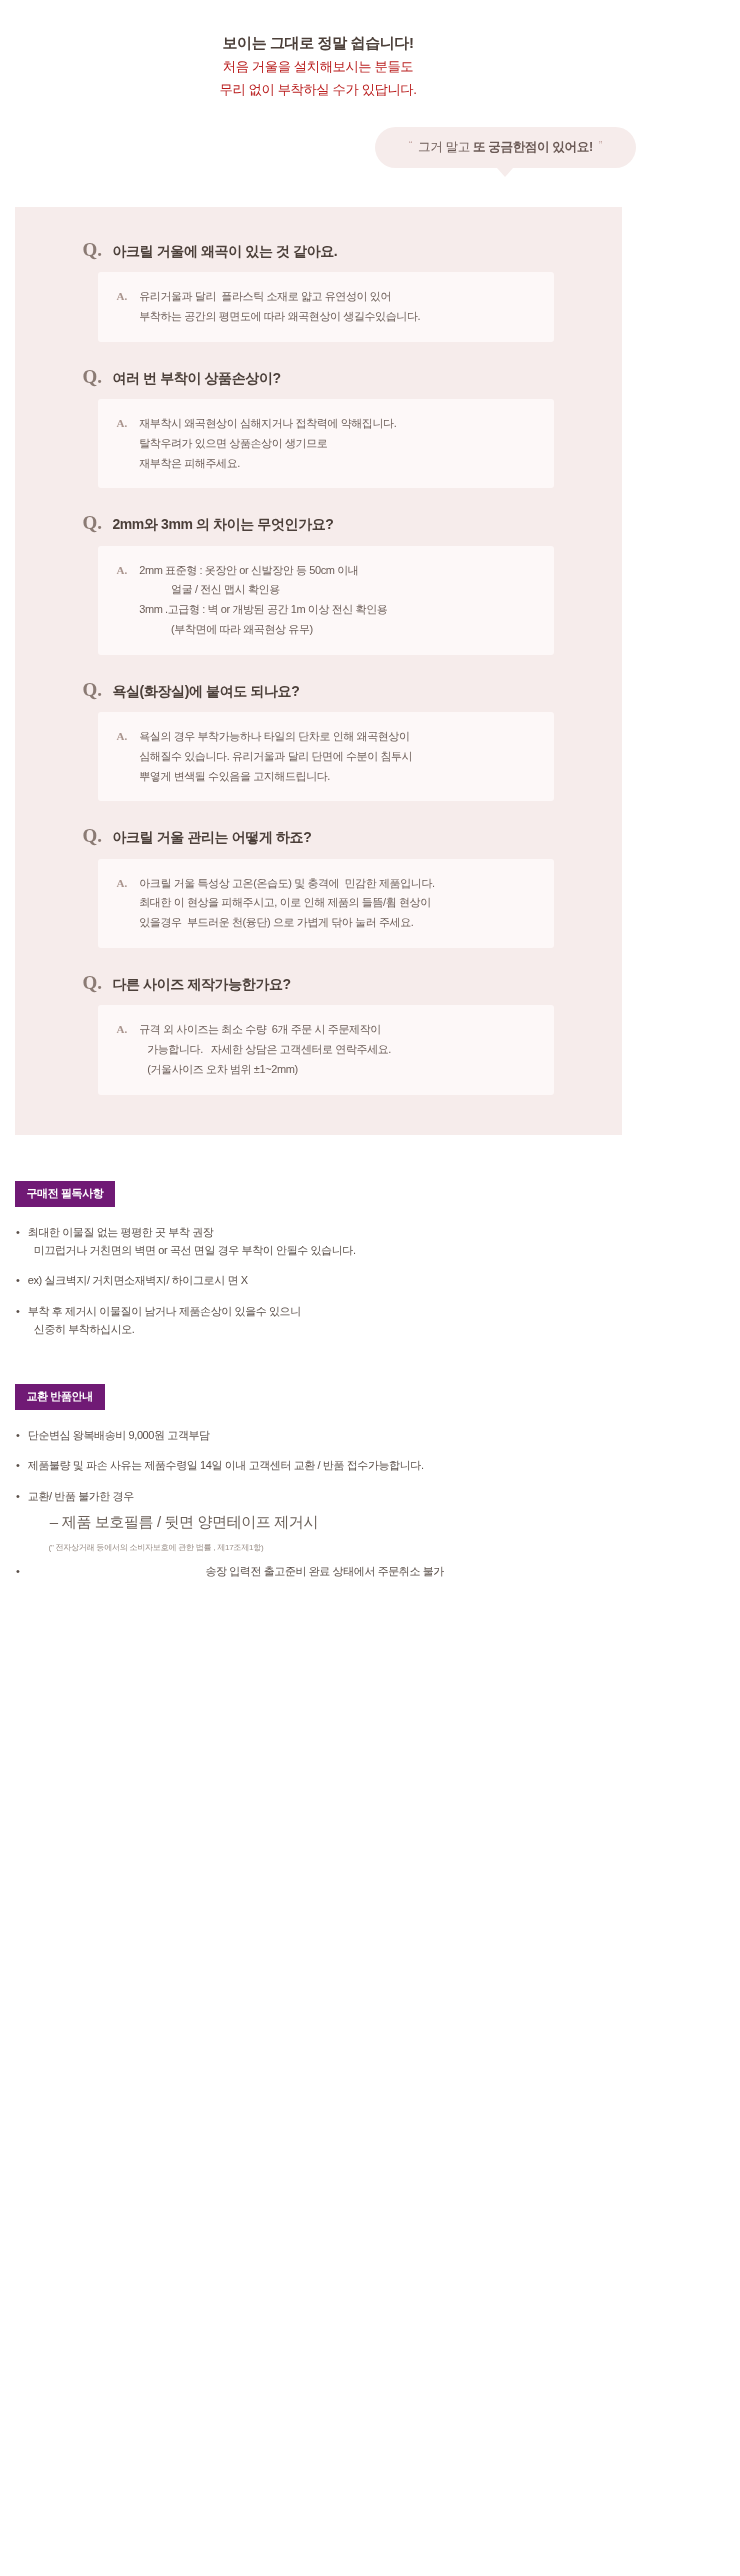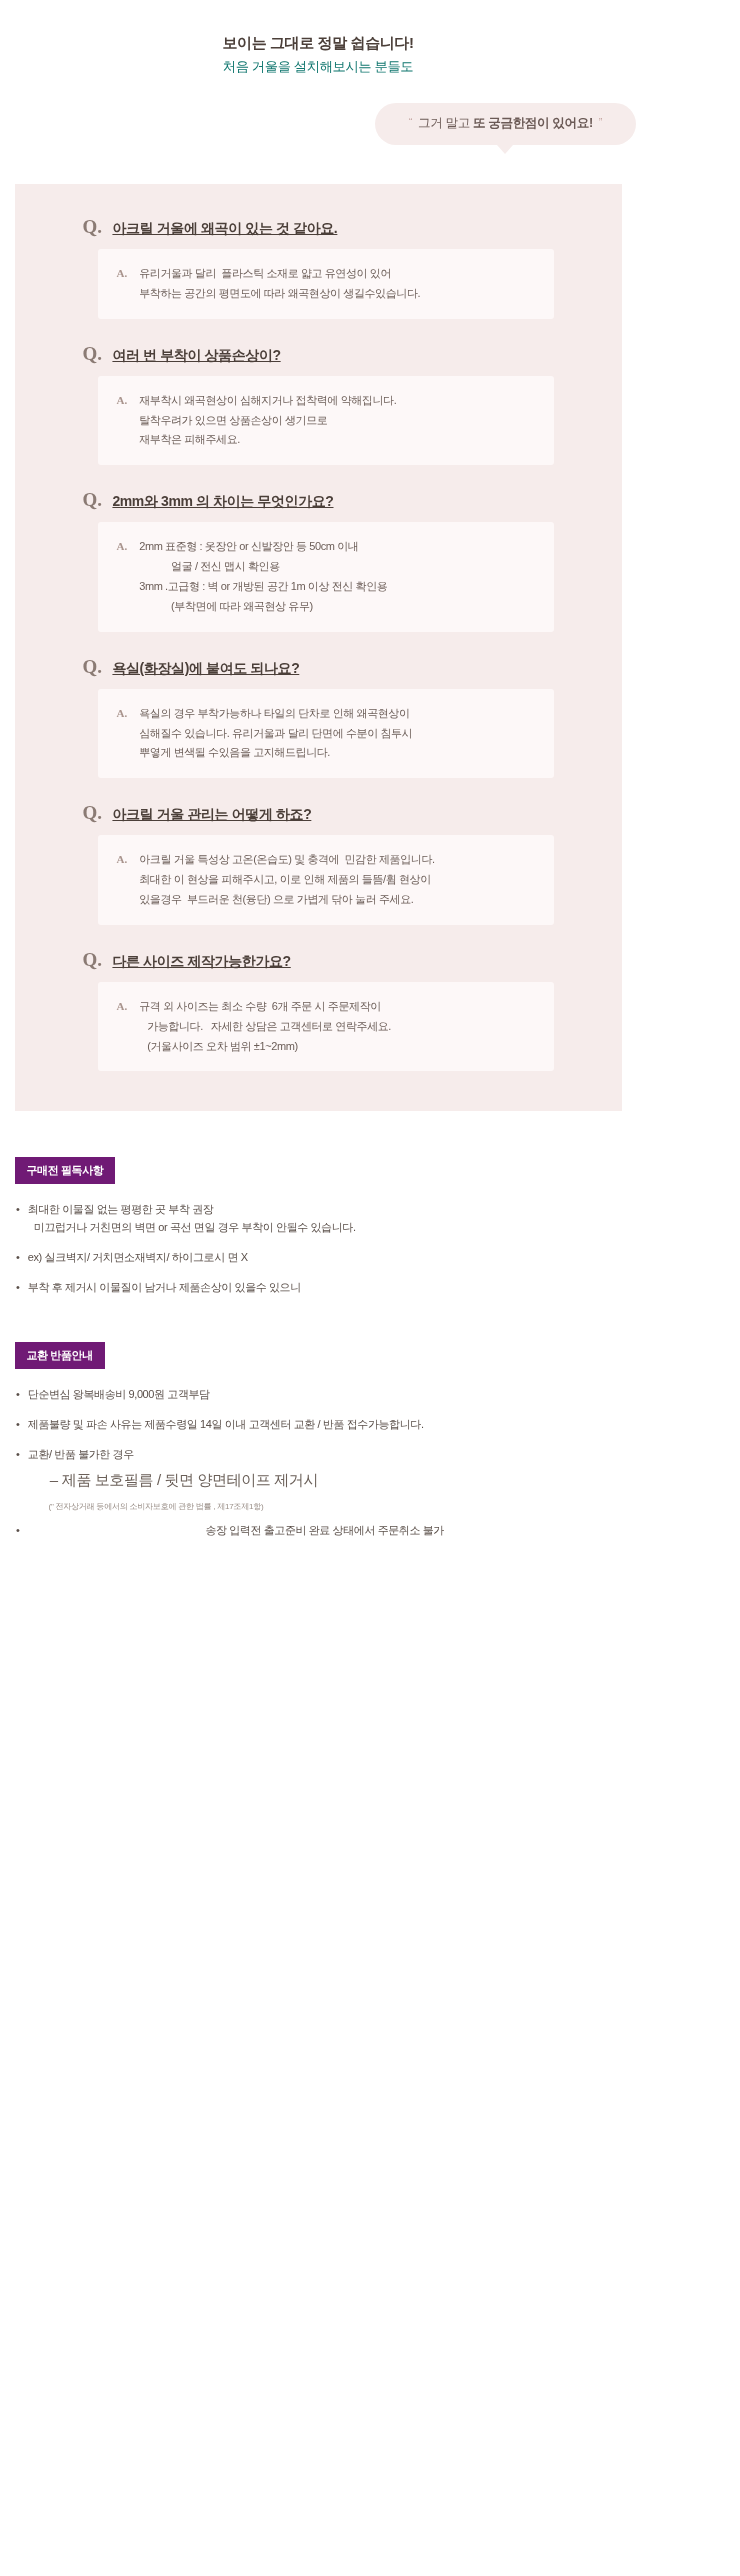--- a/index.html
+++ b/index.html
@@ -29,21 +29,21 @@
   .intro .line1 {
     font-size: 15px;
     font-weight: bold;
     color: #4b3f39;
     letter-spacing: -0.4px;
     line-height: 1.6;
   }
   .intro .line2,
   .intro .line3 {
     font-size: 13.3px;
-    color: #0f766e;
+    color: #b91c1c;
     letter-spacing: -0.4px;
     line-height: 1.75;
     font-weight: 400;
   }
 
   
   .bubble-wrap {
     margin-top: 25px;
     display: flex;
     justify-content: flex-end;
@@ -104,21 +104,20 @@
     margin-right: 10.4px;
     line-height: 1;
     font-family: "Liberation Serif", serif;
   }
   .q-text {
     font-size: 14px;
     font-weight: bold;
     color: #4b3f39;
     letter-spacing: -0.4px;
     line-height: 1.3;
-    text-decoration: underline;
   }
 
   .a-box {
     margin-left: 83px;
     margin-right: 68px;
     background: #fdf8f8;
     border-radius: 3px;
     padding: 15px 19px 15px 19px;
     display: flex;
     align-items: flex-start;
@@ -217,20 +216,21 @@
   .bottom-pad { height: 89px; }
 </style>
 </head>
 <body>
 
 <div class="page">
 
   <div class="intro">
     <div class="line1">보이는 그대로 정말 쉽습니다!</div>
     <div class="line2">처음 거울을 설치해보시는 분들도</div>
+    <div class="line3">무리 없이 부착하실 수가 있답니다.</div>
   </div>
 
   <div class="bubble-wrap">
     <div class="bubble">
       <span class="quote q-left">“</span><span>그거 말고 </span><b>또 궁금한점이 있어요!</b><span class="quote q-right">”</span>
     </div>
   </div>
 
   <div class="faq-panel">
 
@@ -331,20 +331,21 @@
     <ul class="bullets">
       <li>
         <span>최대한 이물질 없는 평평한 곳 부착 권장</span>
         <span class="sub">미끄럽거나 거친면의 벽면 or 곡선 면일 경우 부착이 안될수 있습니다.</span>
       </li>
       <li>
         <span>ex) 실크벽지/ 거치면소재벽지/ 하이그로시 면 X</span>
       </li>
       <li>
         <span>부착 후 제거시 이물질이 남거나 제품손상이 있을수 있으니</span>
+        <span class="sub">신중히 부착하십시오.</span>
       </li>
     </ul>
   </div>
 
   <div class="section sec-block">
     <div class="sec-head">교환 반품안내</div>
     <ul class="bullets">
       <li>단순변심 왕복배송비 9,000원 고객부담</li>
       <li>제품불량 및 파손 사유는 제품수령일 14일 이내  고객센터 교환 / 반품 접수가능합니다.</li>
       <li>

